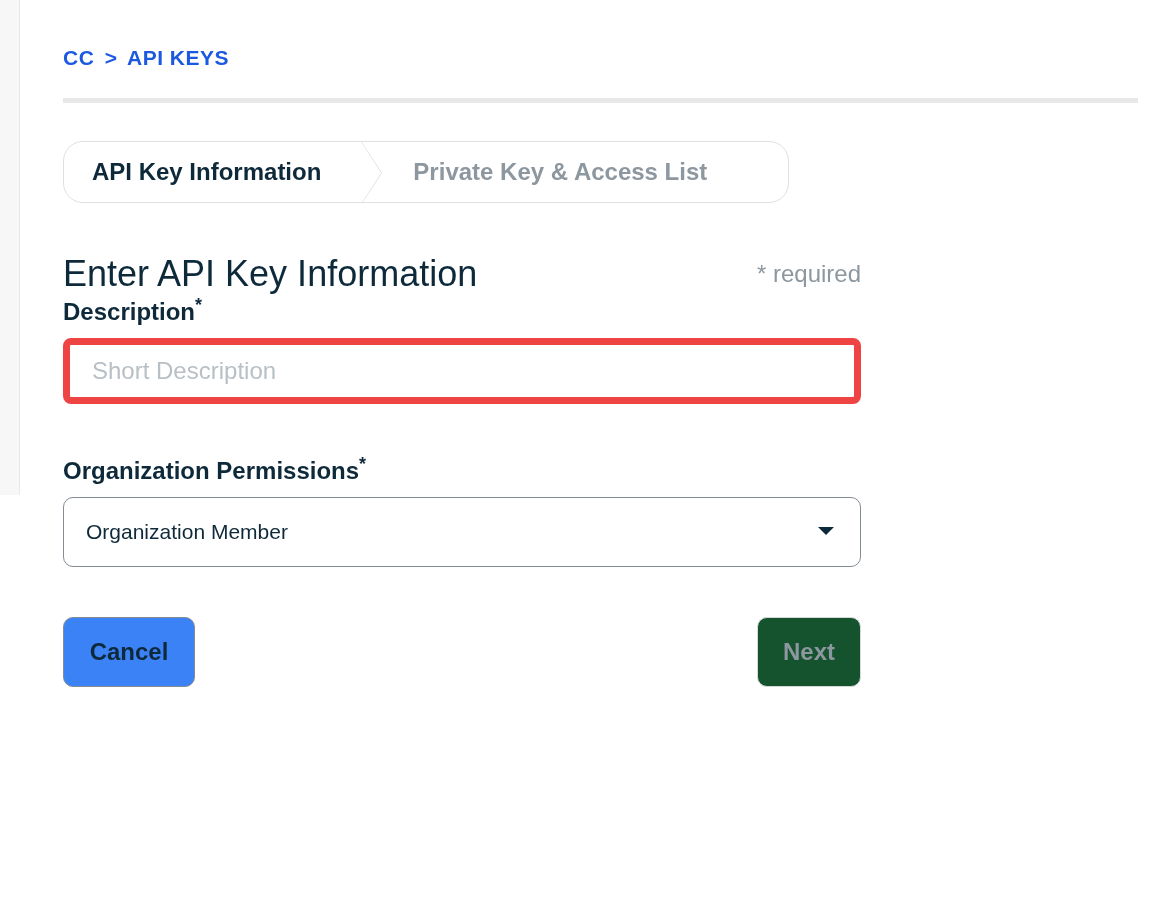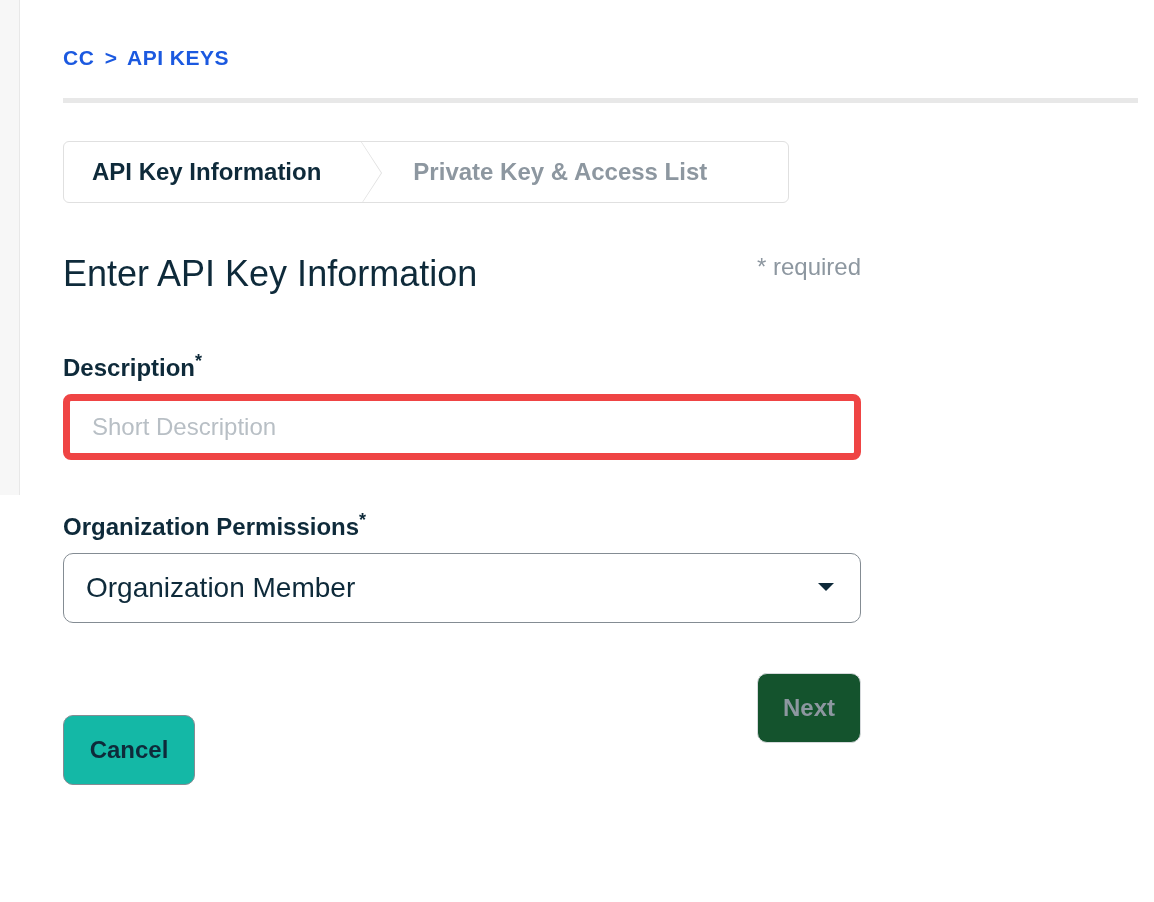--- a/index.html
+++ b/index.html
@@ -59,21 +59,21 @@
     .divider {
       height: 5px;
       background: #e8e8e8;
       margin-bottom: 38px;
       width: 100%;
     }
     
     .step-indicator {
       display: flex;
       border: 1px solid #e0e0e0;
-      border-radius: 6px;
+      border-radius: 20px;
       overflow: hidden;
       width: 726px;
       height: 62px;
       margin-bottom: 50px;
     }
     
     .step {
       display: flex;
       align-items: center;
       justify-content: center;
@@ -124,23 +124,22 @@
     
     .step-2 {
       color: #8d97a0;
       padding-left: 52px;
       padding-right: 28px;
     }
     
     .section-header {
       display: flex;
       justify-content: space-between;
-      align-items: flex-start;
+      align-items: center;
       width: 798px;
-      margin-bottom: 56px;
     }
     
     .section-title {
       font-size: 36px;
       font-weight: 500;
       color: #0e2a3a;
     }
     
     .required-hint {
       font-size: 24px;
@@ -194,21 +193,21 @@
       position: relative;
       width: 100%;
     }
     
     .select-input {
       width: 100%;
       height: 70px;
       border: 1.5px solid #848c93;
       border-radius: 10px;
       padding: 0 22px;
-      font-size: 28px;
+      font-size: 21px;
       color: #0e2a3a;
       background: #ffffff;
       outline: none;
       appearance: none;
       cursor: pointer;
     }
     
     .select-caret {
       position: absolute;
       right: 26px;
@@ -227,25 +226,24 @@
     .btn {
       height: 70px;
       border-radius: 10px;
       font-size: 24px;
       font-weight: 600;
       cursor: pointer;
       padding: 0 24px;
     }
     
     .btn-cancel {
-      background: #14b8a6;
+      background: #3b82f6;
       border: 1.5px solid #848c93;
       color: #0e2a3a;
       min-width: 132px;
-      margin-top: 42px;
     }
     
     .btn-next {
       background: #14532d;
       border: 1px solid #d6d9dc;
       color: #8d97a0;
       min-width: 104px;
     }
   </style>
 </head>

